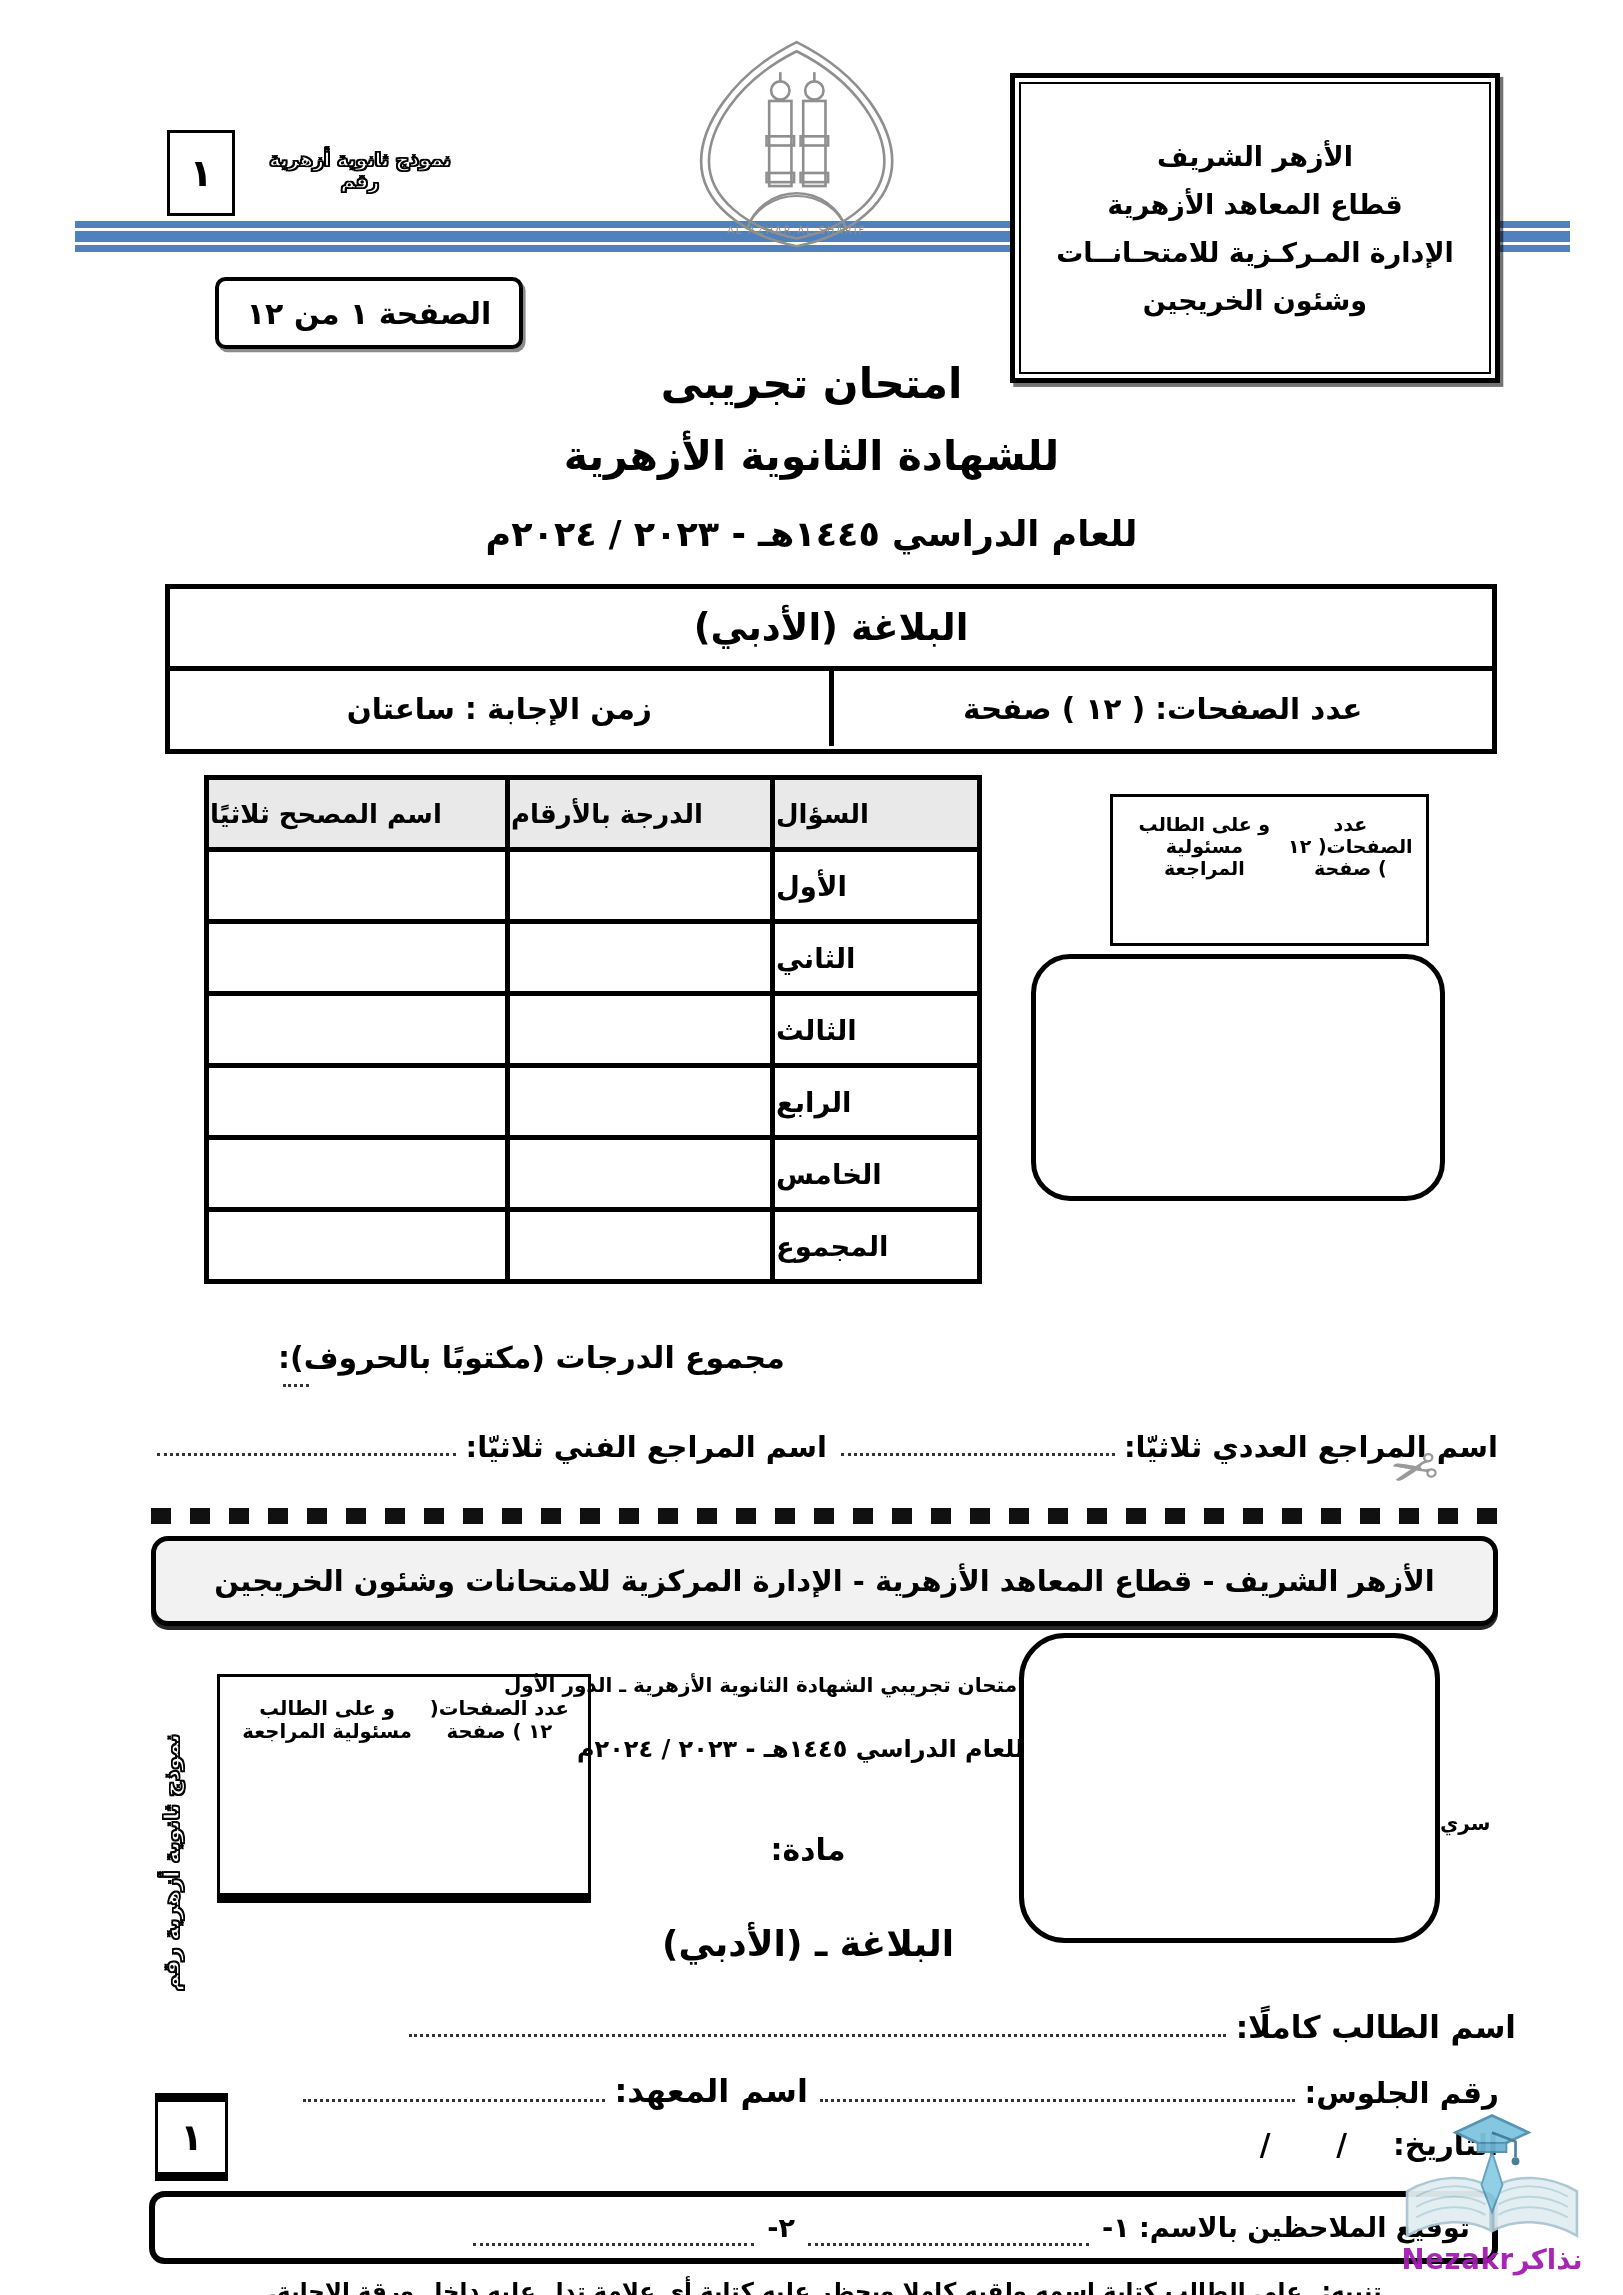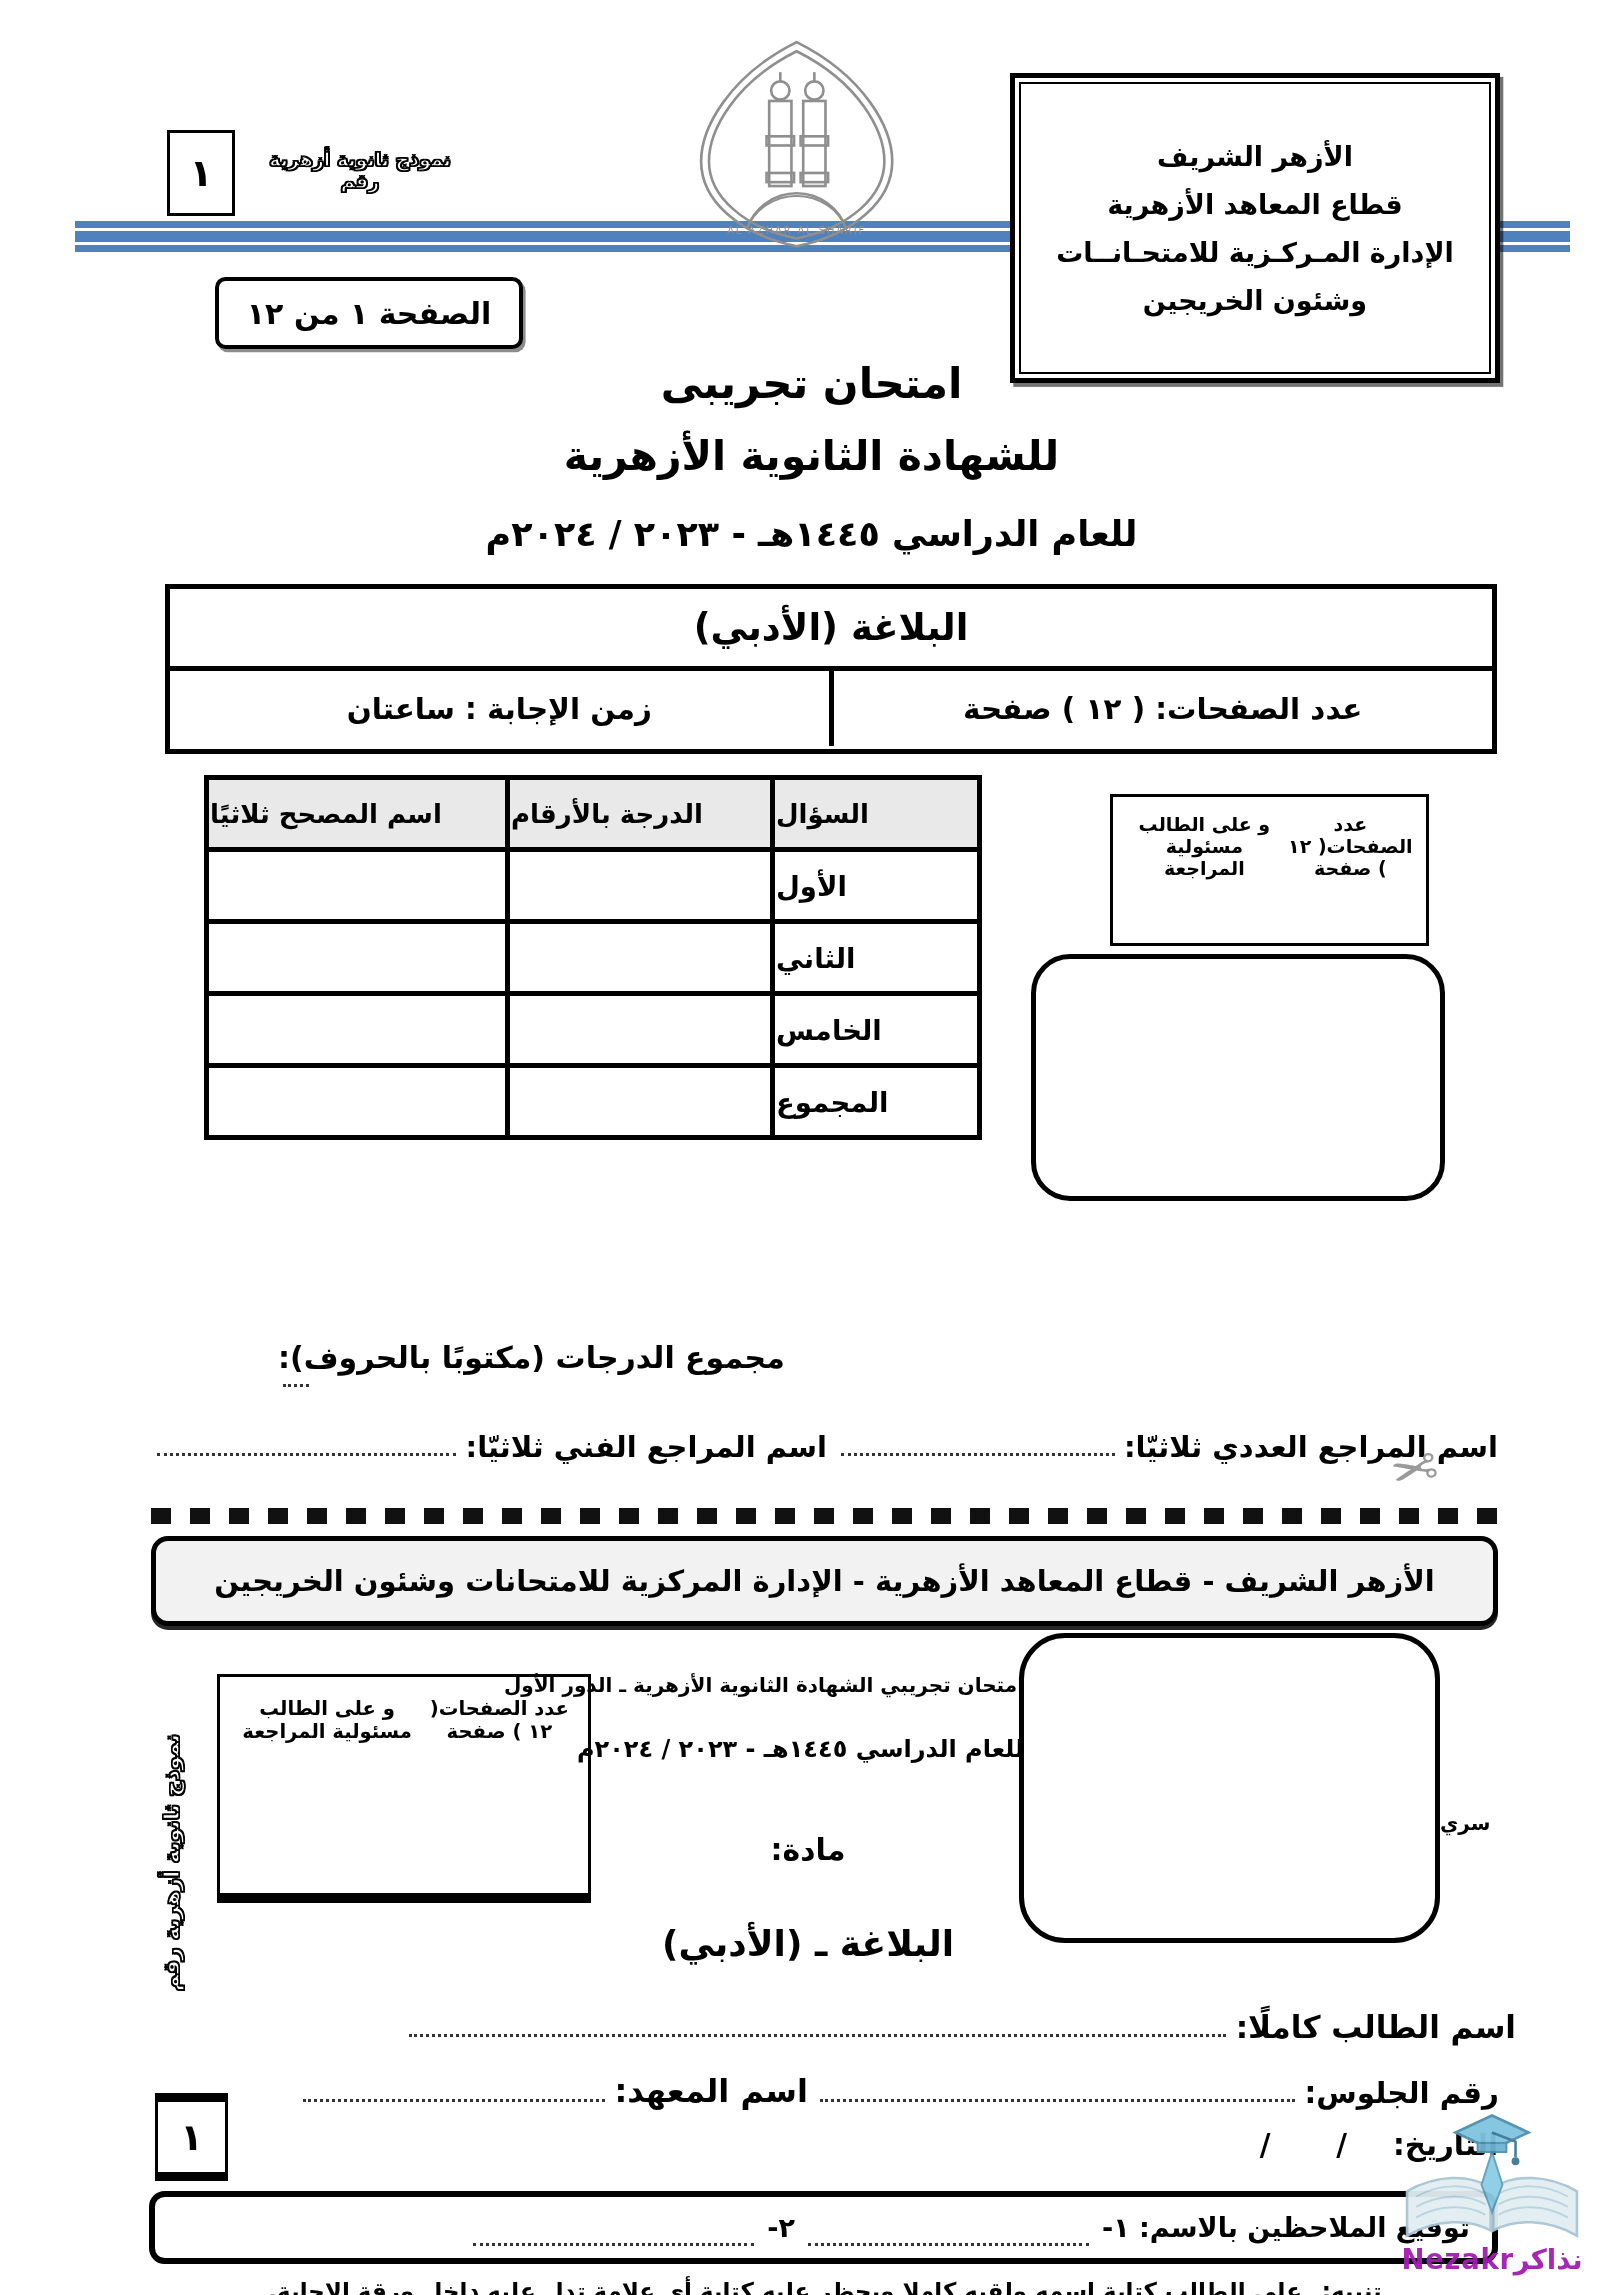--- a/index.html
+++ b/index.html
@@ -233,20 +233,30 @@
         <td class="q">الأول</td>
         <td class="score"></td>
         <td class="corr"></td>
       </tr>
       <tr>
         <td class="q">الثاني</td>
         <td class="score"></td>
         <td class="corr"></td>
       </tr>
       <tr>
+        <td class="q">الثالث</td>
+        <td class="score"></td>
+        <td class="corr"></td>
+      </tr>
+      <tr>
+        <td class="q">الرابع</td>
+        <td class="score"></td>
+        <td class="corr"></td>
+      </tr>
+      <tr>
         <td class="q">الخامس</td>
         <td class="score"></td>
         <td class="corr"></td>
       </tr>
       <tr>
         <td class="q">المجموع</td>
         <td class="score"></td>
         <td class="corr"></td>
       </tr>
     </tbody>

